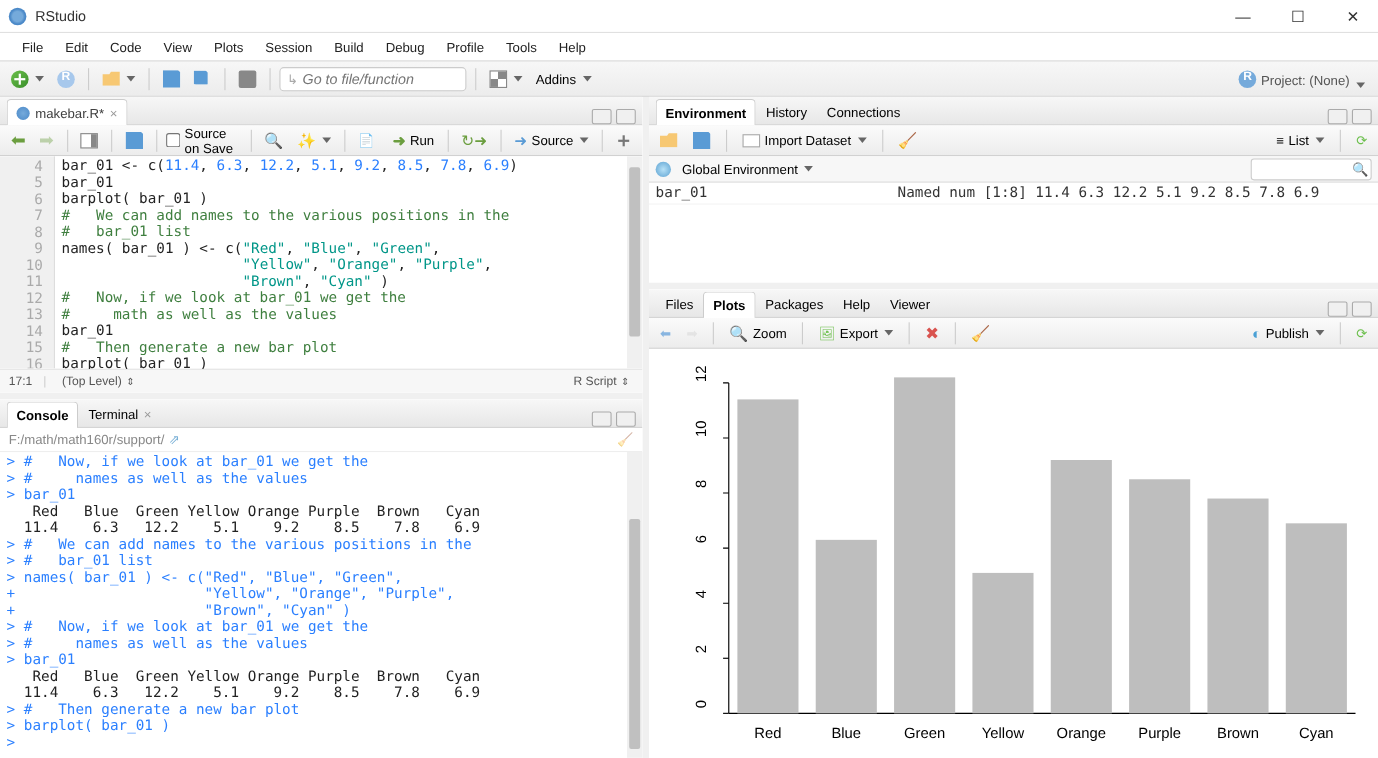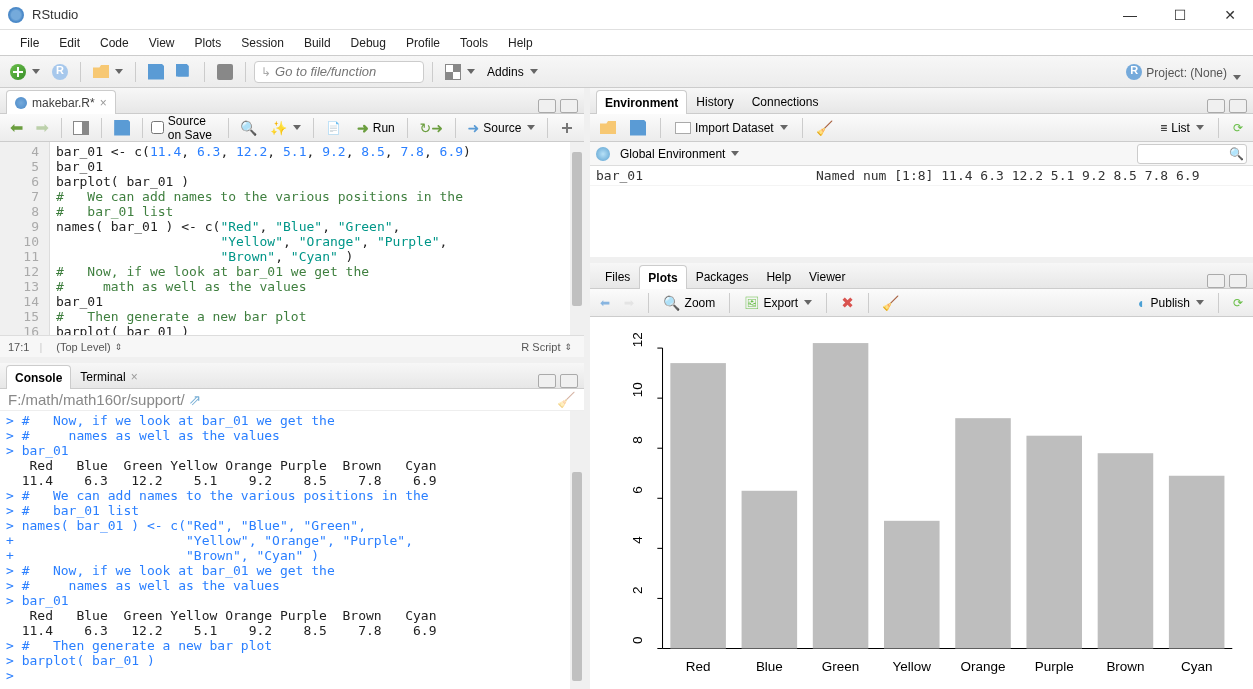--- a/index.html
+++ b/index.html
@@ -71,21 +71,21 @@
 .editor-body { flex:1; display:flex; overflow:hidden; background:#fff; font-family:Consolas,Menlo,monospace; font-size:13px; line-height:15px; position:relative; }
 .gutter { width:50px; background:#f0f0f0; text-align:right; padding:2px 10px 2px 0; color:#aaa; user-select:none; overflow:hidden; border-right:1px solid #ddd; }
 .code-area { flex:1; padding:2px 6px; white-space:pre; overflow:auto; color:#222; }
 .tok-num { color:#2a7fff; }
 .tok-str { color:#009688; }
 .tok-com { color:#3F7F3F; }
 
 .status-bar { height:22px; border-top:1px solid #ddd; background:#f7f7f7; display:flex; align-items:center; padding:0 8px; font-size:11px; color:#555; }
 .status-bar .right { margin-left:auto; }
 
-.console-path { height:22px; background:#fff; border-bottom:1px solid #eee; padding:2px 8px; color:#888; font-size:15px; display:flex; align-items:center; gap:4px;}
+.console-path { height:22px; background:#fff; border-bottom:1px solid #eee; padding:2px 8px; color:#888; font-size:12px; display:flex; align-items:center; gap:4px;}
 .console-path .icon-wand2 { margin-left:auto; opacity:.5; }
 
 .console-body { flex:1; font-family:Consolas,Menlo,monospace; font-size:13px; line-height:15px; padding:2px 6px; overflow:auto; white-space:pre; position:relative;}
 .console-body .prompt { color:#2a7fff; }
 .console-body .out { color:#222; }
 
 .env-toolbar { height:28px; background:linear-gradient(#fbfbfb,#ececec); border-bottom:1px solid #ccc; display:flex; align-items:center; padding:0 6px; gap:6px; font-size:12px; }
 .icon-broom { font-size:14px; color:#b98c4a; }
 .icon-import { width:16px; height:12px; background:linear-gradient(#fff,#fff); border:1px solid #aaa; }
 .env-scope { height:24px; background:#f7f7f7; border-bottom:1px solid #ddd; display:flex; align-items:center; padding:0 6px; gap:6px; font-size:12px; }

